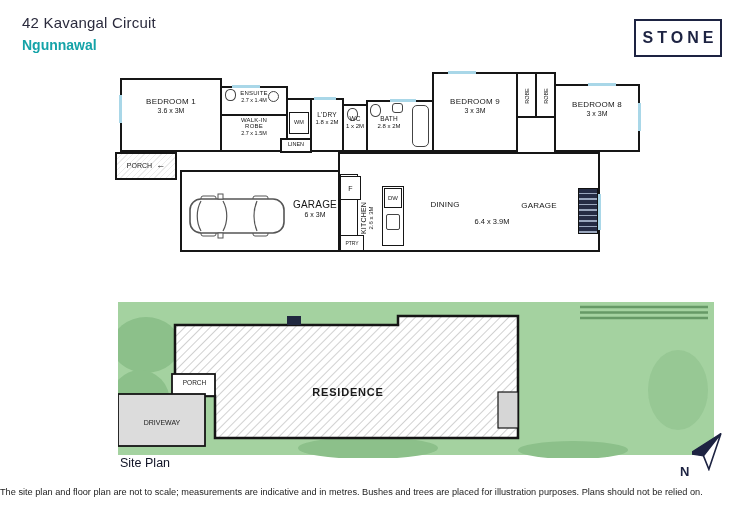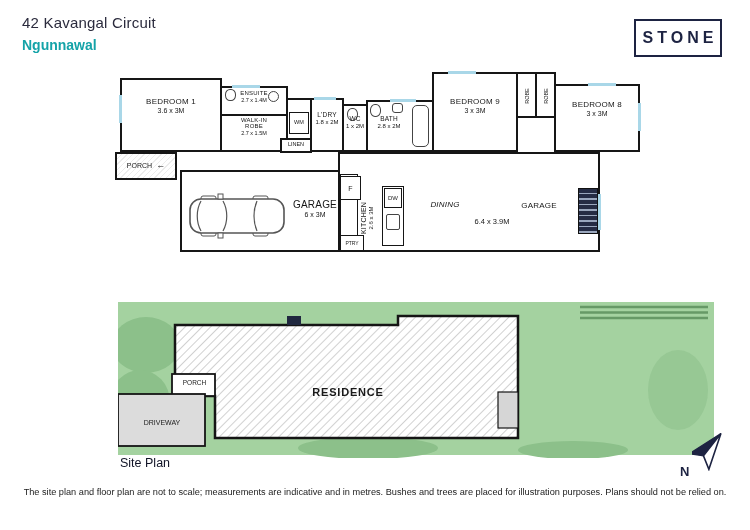--- a/index.html
+++ b/index.html
@@ -77,34 +77,34 @@
   #l-robe2{left:535px;top:77px;width:21px;height:38px;}
   #l-bed2{left:554px;top:100px;width:86px;}
   #l-porch{left:115px;top:160px;width:62px;font-size:7px;font-weight:500;}
   #l-porch .arrow{margin-left:4px;font-size:9px;}
   #l-linen{left:280px;top:141px;width:32px;}
   #l-garage{left:292px;top:199px;width:46px;}
   #l-garage .rname{font-size:10px;}
   #l-kitchen{left:353px;top:186px;width:28px;height:64px;}
   #l-kitchen .rname{font-size:7px;}
   #l-kitchen .rdims{font-size:6px;}
-  #l-dining{left:420px;top:200px;width:50px;font-style:italic;}
+  #l-dining{left:420px;top:200px;width:50px;}
   #l-lddims{left:462px;top:217px;width:60px;font-size:7.5px;}
   #l-living{left:513px;top:201px;width:52px;}
   
   #siteplan-svg{position:absolute;left:118px;top:300px;}
   #l-res{position:absolute;left:268px;top:386px;width:160px;text-align:center;font-size:11px;font-weight:600;letter-spacing:.8px;z-index:10;}
   #l-sp-porch{position:absolute;left:173px;top:379px;width:43px;text-align:center;font-size:6.5px;z-index:10;}
   #l-drive{position:absolute;left:124px;top:419px;width:76px;text-align:center;font-size:7px;z-index:10;}
   #caption{position:absolute;left:120px;top:456px;font-size:12.5px;color:#101326;z-index:10;}
   #compass{position:absolute;left:680px;top:429px;width:44px;height:50px;z-index:10;}
   #compass svg{position:absolute;right:0;top:0;}
   #compass-n{position:absolute;left:0;bottom:0;font-size:13px;font-weight:700;color:#1d2342;}
   
-  #footer{position:absolute;left:0;top:486px;width:750px;text-align:center;font-size:9.2px;line-height:12.5px;color:#222;}
+  #footer{position:absolute;left:0;top:486px;width:750px;text-align:left;font-size:9.2px;line-height:12.5px;color:#222;}
 </style>
 </head>
 <body>
 
 <div id="addr">42 Kavangal Circuit</div>
 <div id="suburb">Ngunnawal</div>
 <div id="logo">
   <span>STONE</span>
 </div>
 

